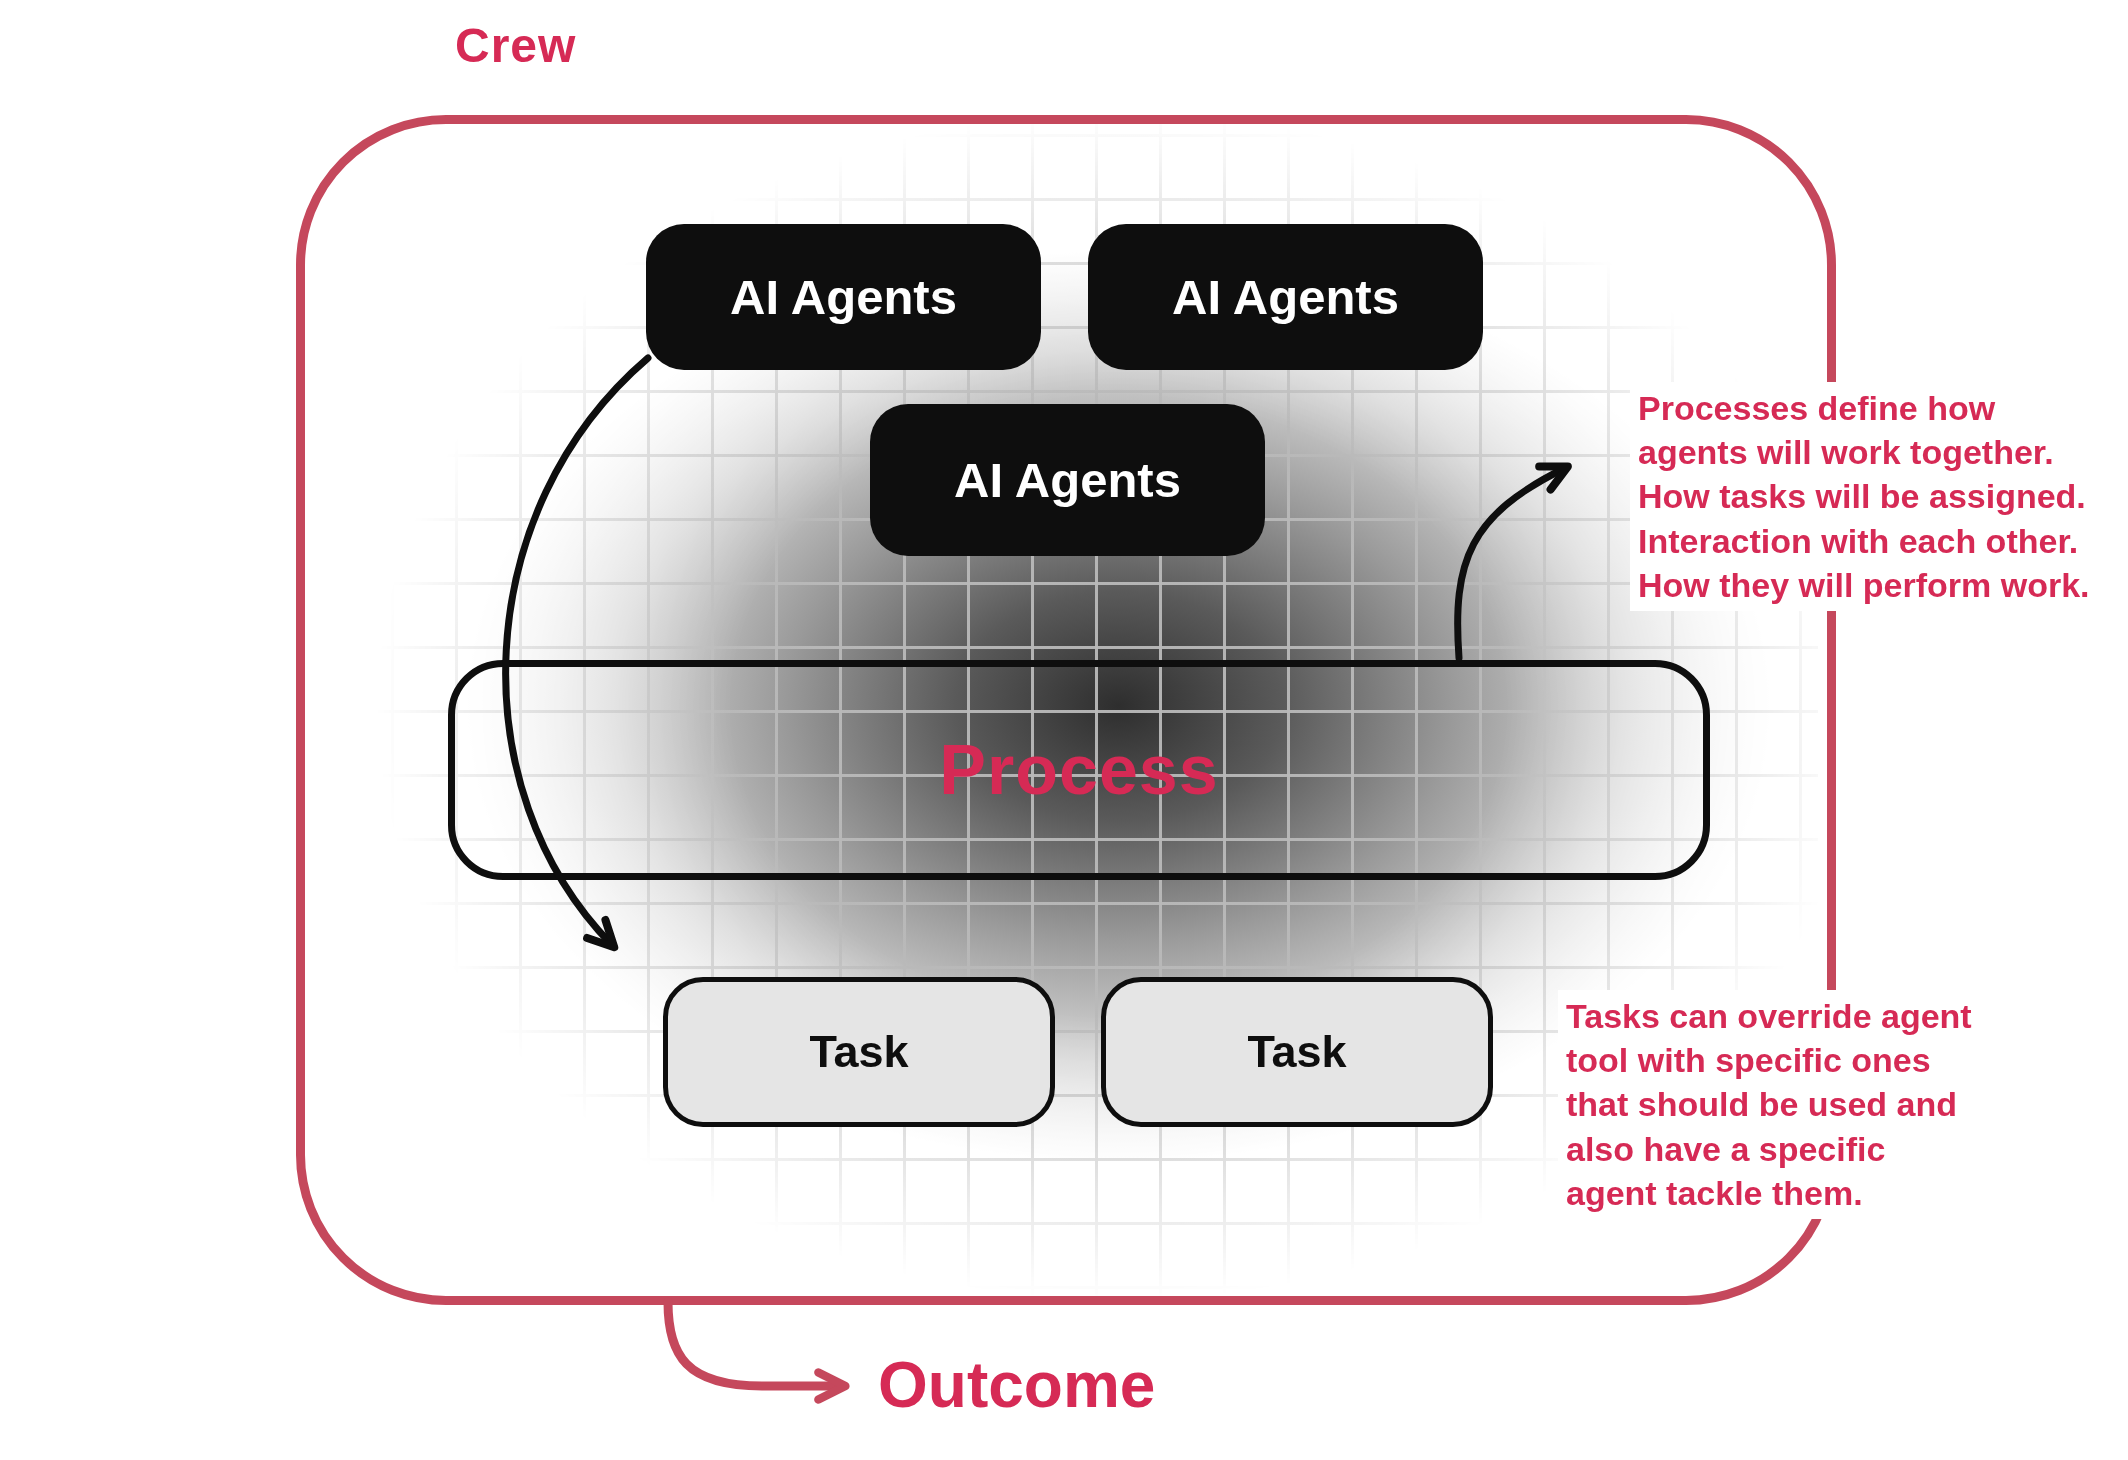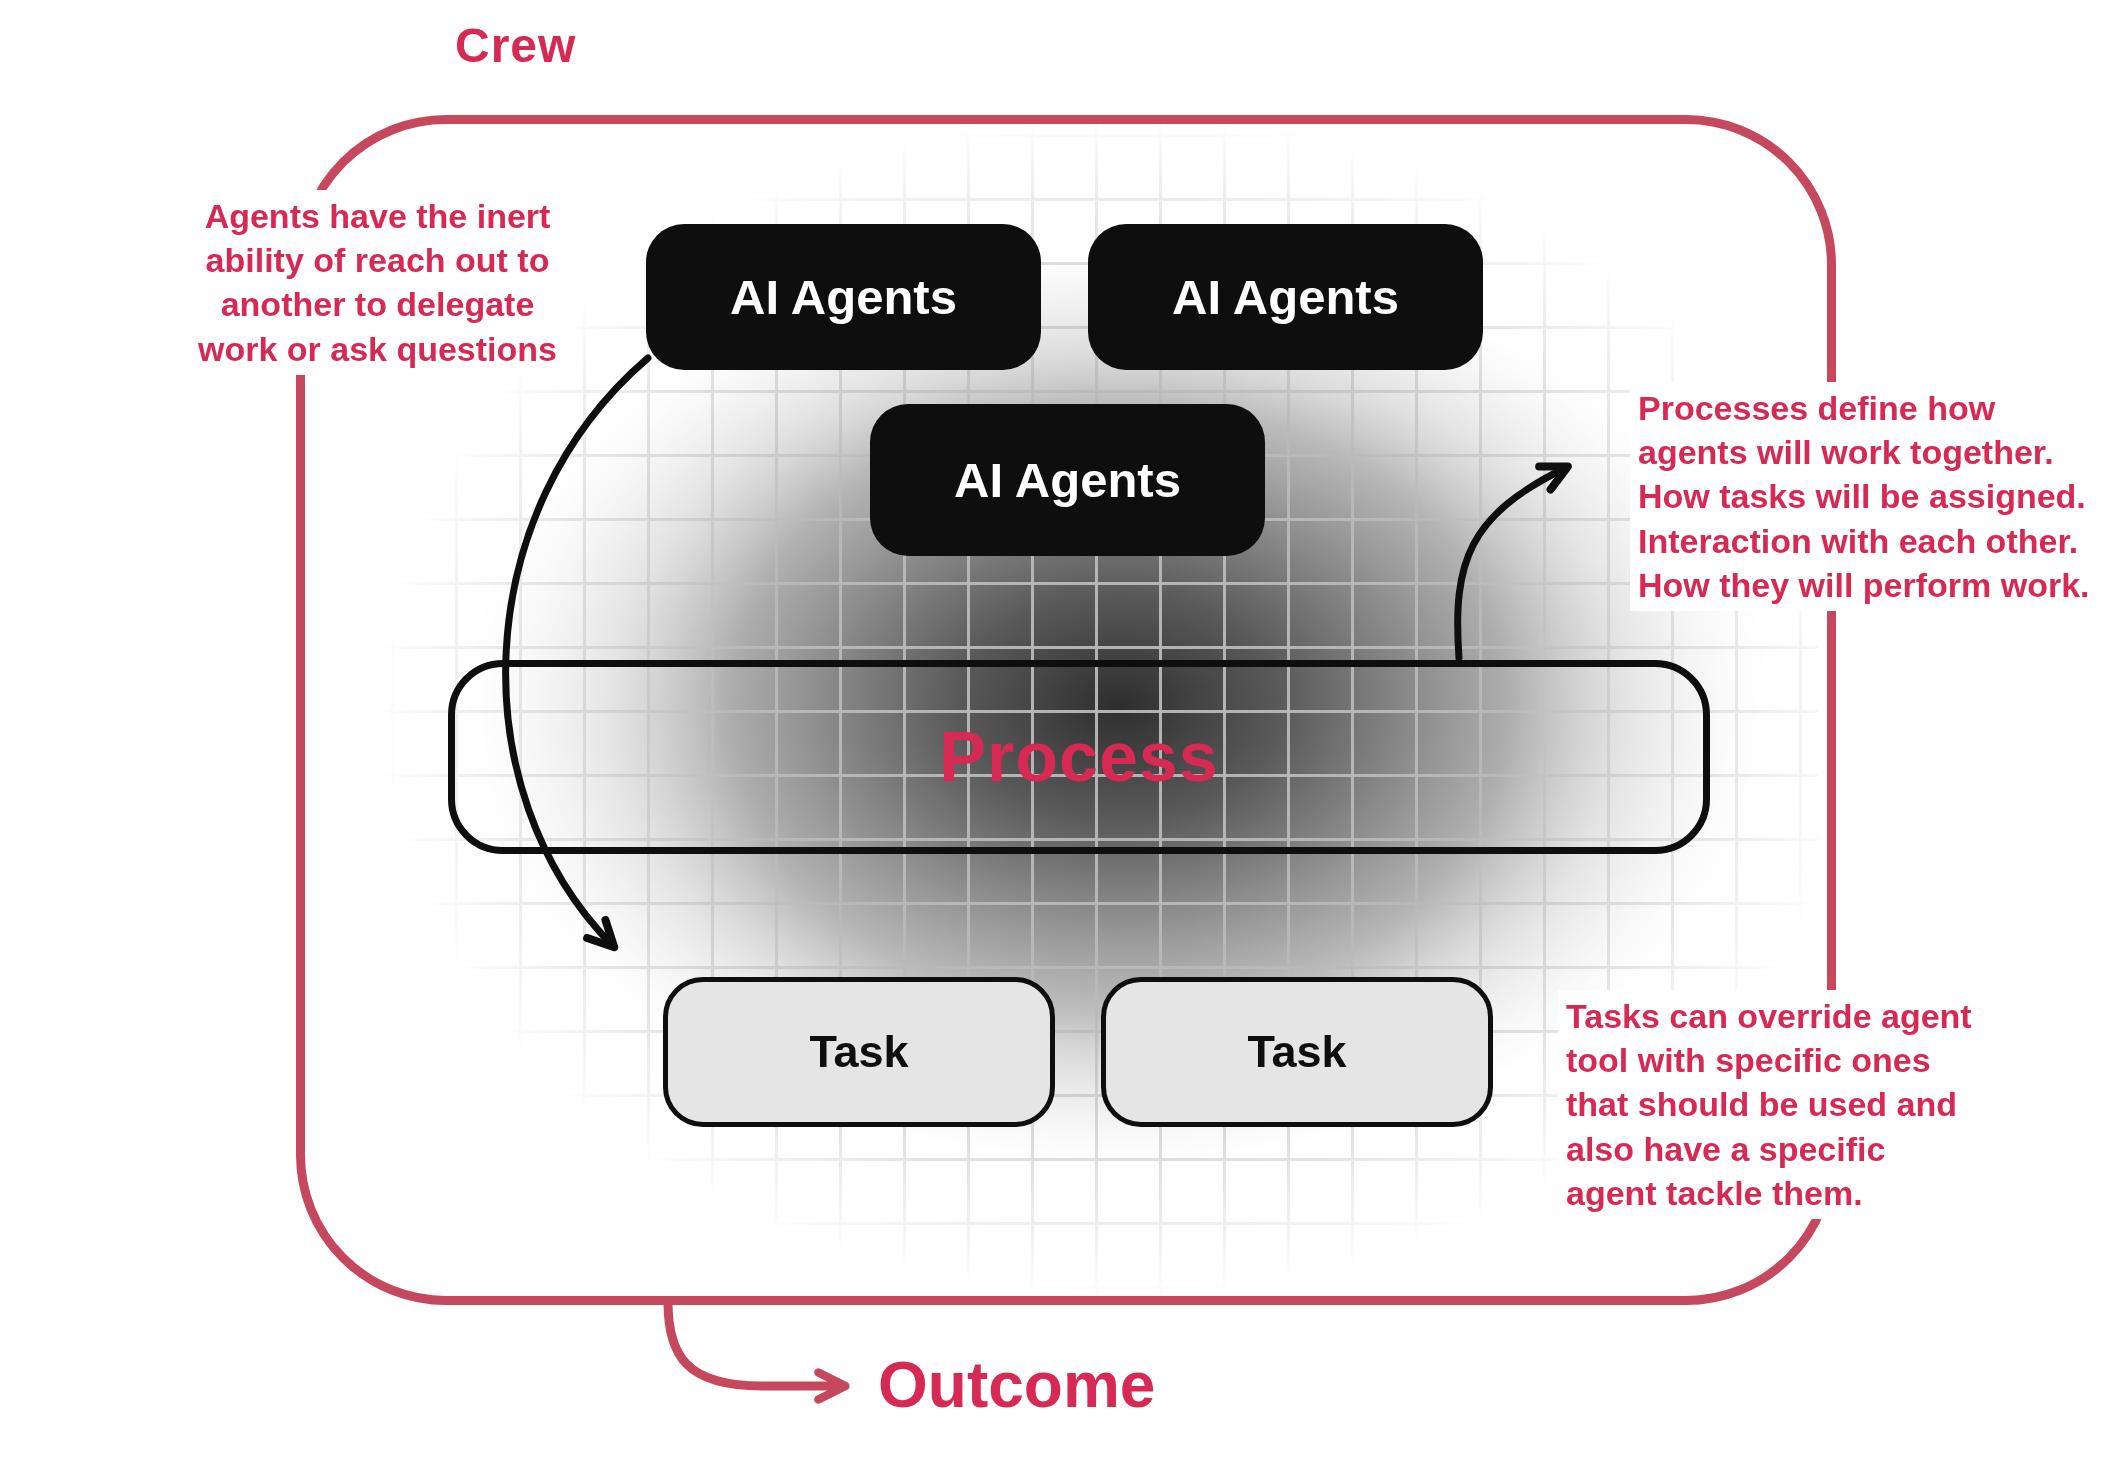--- a/index.html
+++ b/index.html
@@ -82,21 +82,21 @@
     background:#ffffff;
     border:5px solid var(--box-black);
     border-radius:40px;
     font-size:31px;
     font-weight:700;
     color:var(--box-black);
     z-index:5;
   }
   .process-box{
     left:440px; top:660px;
-    width:1262px; height:194px;
+    width:1262px; height:220px;
     border:7px solid var(--box-black);
     border-radius:55px;
     background:transparent;
     z-index:2;
   }
   .process-label{
     font-size:70px;
     font-weight:700;
     color:var(--accent-red);
     letter-spacing:1px;
@@ -191,24 +191,20 @@
   </div>
 
   <div class="node task-box task-1">
     <span>Task</span>
   </div>
 
   <div class="node task-box task-2">
     <span>Task</span>
   </div>
 
-  <div class="annotation ann-left">Agents have the inert
-ability of reach out to
-another to delegate
-work or ask questions</div>
 
   <div class="annotation ann-right-top">Processes define how
 agents will work together.
 How tasks will be assigned.
 Interaction with each other.
 How they will perform work.</div>
 
   <div class="annotation ann-right-bottom">Tasks can override agent
 tool with specific ones
 that should be used and

